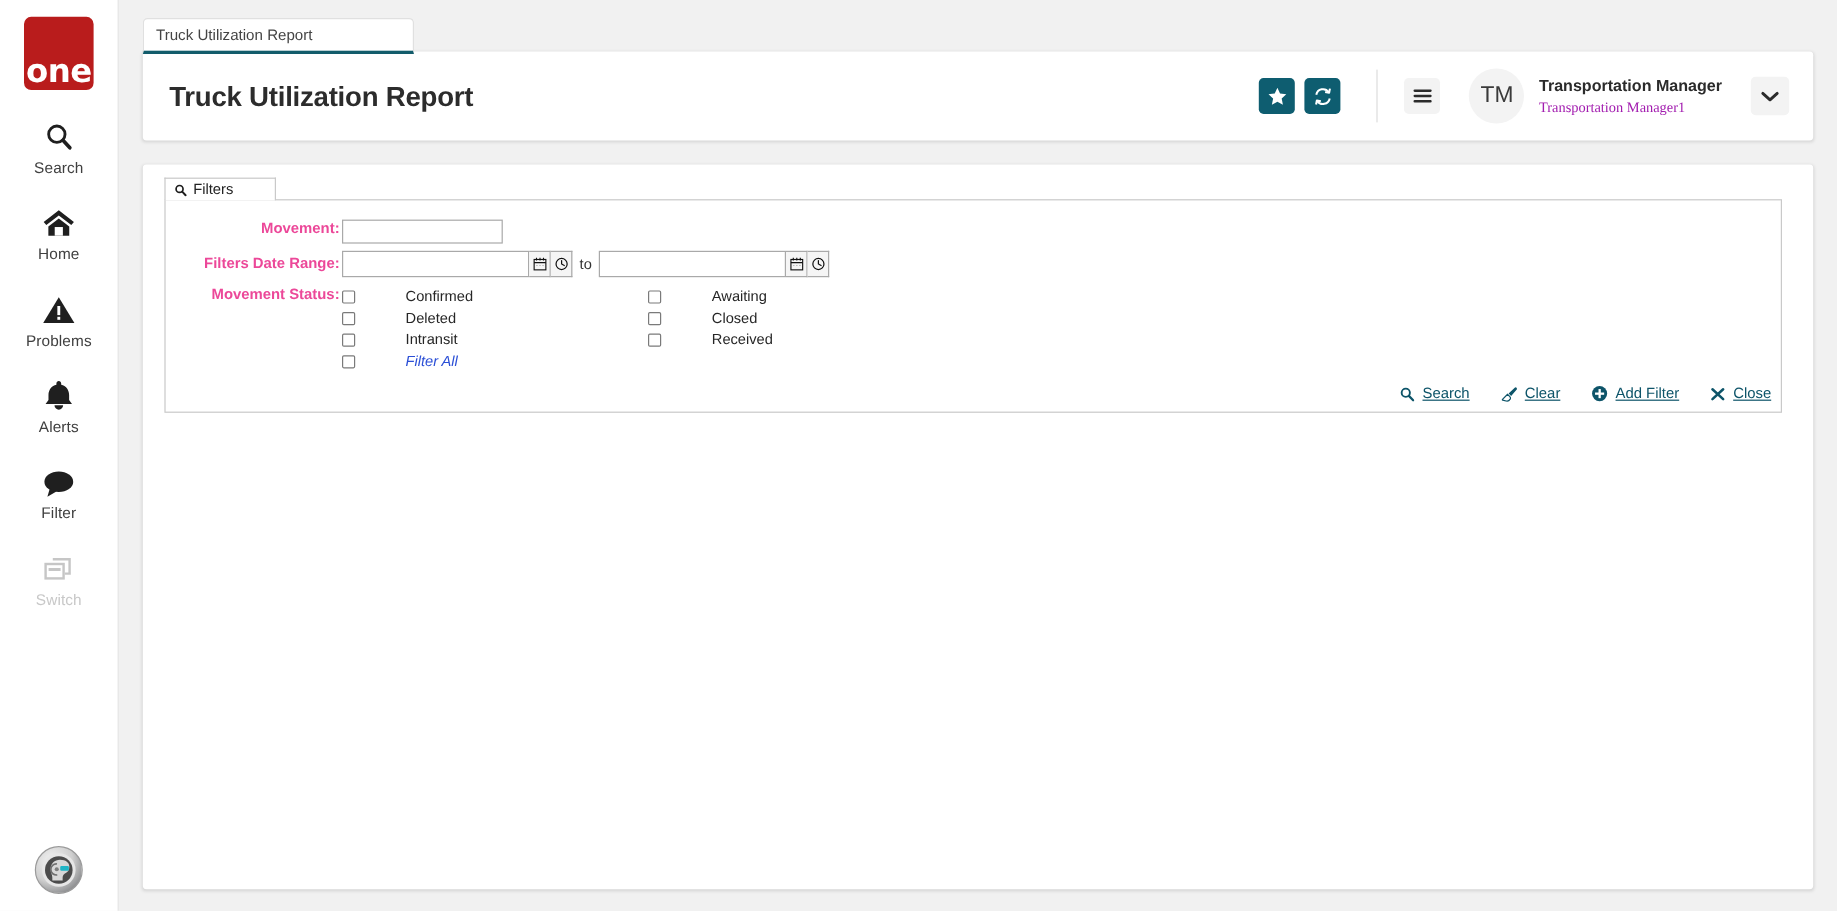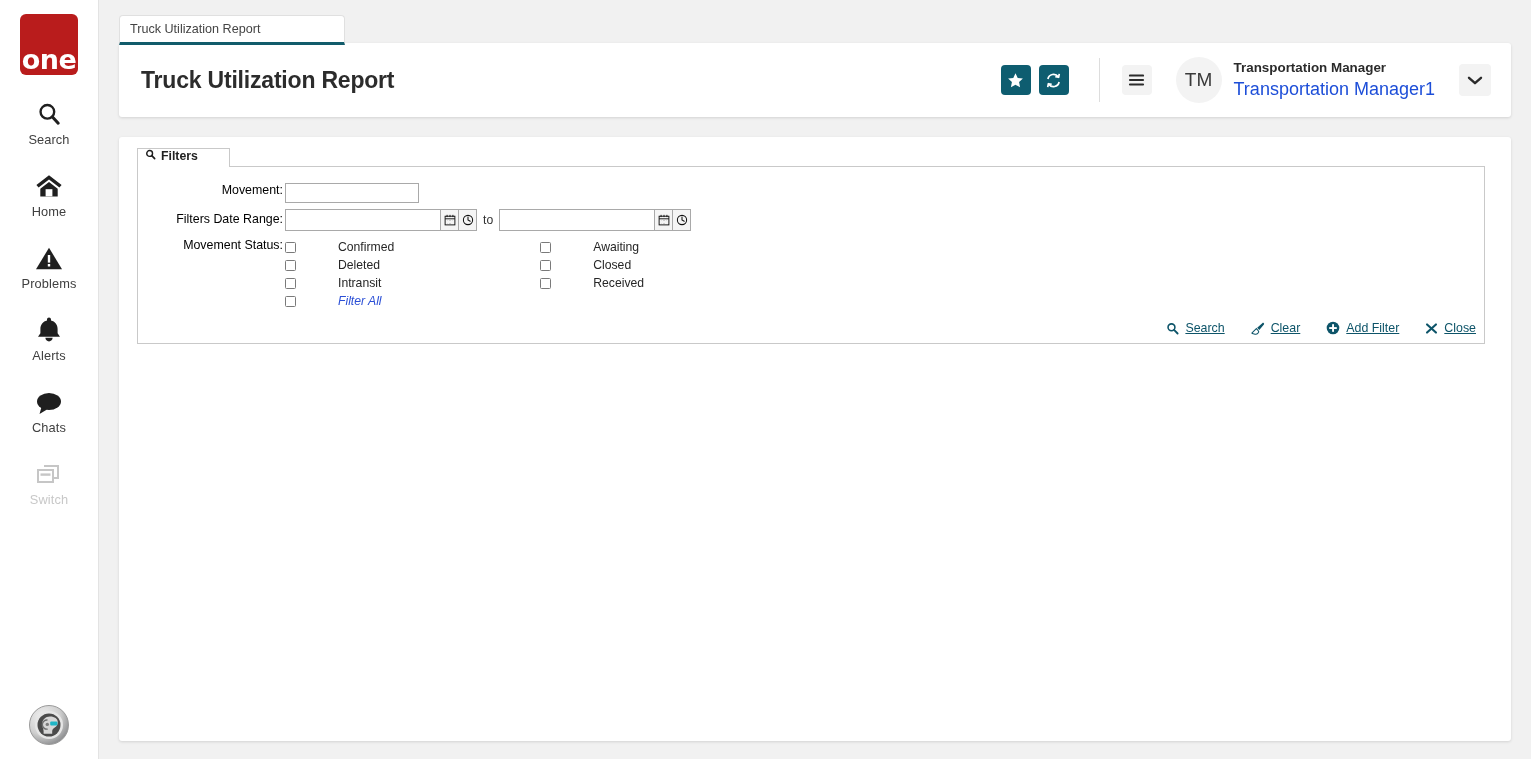--- a/index.html
+++ b/index.html
@@ -125,21 +125,21 @@
     border-radius: 50%;
     background: #f3f3f3;
     display: flex; align-items: center; justify-content: center;
     font-size: 19px;
     color: #3a3a3a;
     margin-left: 24px;
     user-select: none;
   }
   #user-block { margin-left: 12px; line-height: 1.35; }
   #user-name { font-size: 13.4px; font-weight: 700; color: #2b2b2b; white-space: nowrap; }
-  #user-sub  { font-size: 18px; color: #1d4ed8; white-space: nowrap; }
+  #user-sub  { font-size: 12px; color: #a21caf; white-space: nowrap; font-family: Liberation Serif, serif; }
   #user-caret {
     width: 32px; height: 32px;
     background: #f3f3f3; border-radius: 4px;
     display: flex; align-items: center; justify-content: center;
     margin-left: 24px; margin-right: 20px;
     cursor: pointer;
   }
 
   
   #main-panel {
@@ -151,43 +151,43 @@
     z-index: 5;
   }
 
   
   #filters-tab {
     position: absolute; left: 18px; top: 11px;
     width: 93px; height: 19px;
     background: #fff;
     border: 1px solid #c9c9c9;
     border-bottom: none;
-    display: flex; align-items: flex-start;
+    display: flex; align-items: center;
     padding-left: 7px;
     font-size: 12.3px;
-    font-weight: 700;
+    font-weight: 400;
     color: #222;
     z-index: 3;
     cursor: pointer;
   }
   #filters-tab .ft-label { margin-left: 5px; }
   #filters-box {
     position: absolute; left: 18px; top: 29px;
     width: 1348px; height: 178px;
     border: 1px solid #c9c9c9;
     background: #fff;
   }
 
   .frow { display: flex; align-items: flex-start; }
   .flabel {
     width: 147px;
     text-align: right;
     font-size: 12.4px;
-    font-weight: 400;
-    color: #000000;
+    font-weight: 700;
+    color: #ec4899;
     padding-right: 2px;
     white-space: nowrap;
   }
   .ftxt {
     height: 20px;
     border: 1px solid #a9a9a9;
     background: #fff;
     font-family: "Liberation Sans", sans-serif;
     font-size: 12px;
     padding: 0 3px;
@@ -286,21 +286,21 @@
     <span class="rail-label">Alerts</span>
   </div>
 
   <div class="rail-item">
     <span class="rail-icon">
       <svg width="28" height="25" viewBox="0 0 28 25" fill="#1f1f1f">
         <ellipse cx="14" cy="11.5" rx="12" ry="8.6"></ellipse>
         <path d="M6.5 17 L4.5 24 L12 19.5 Z"></path>
       </svg>
     </span>
-    <span class="rail-label">Chats</span>
+    <span class="rail-label">Filter</span>
   </div>
 
   <div class="rail-item disabled">
     <span class="rail-icon">
       <svg width="28" height="25" viewBox="0 0 28 25" fill="none" stroke="#1f1f1f" stroke-width="2">
         <path d="M9 4 h14 v12 h-4"></path>
         <rect x="3" y="8" width="15" height="12"></rect>
         <line x1="5.5" y1="12.6" x2="15.5" y2="12.6" stroke-width="2.4"></line>
       </svg>
     </span>

